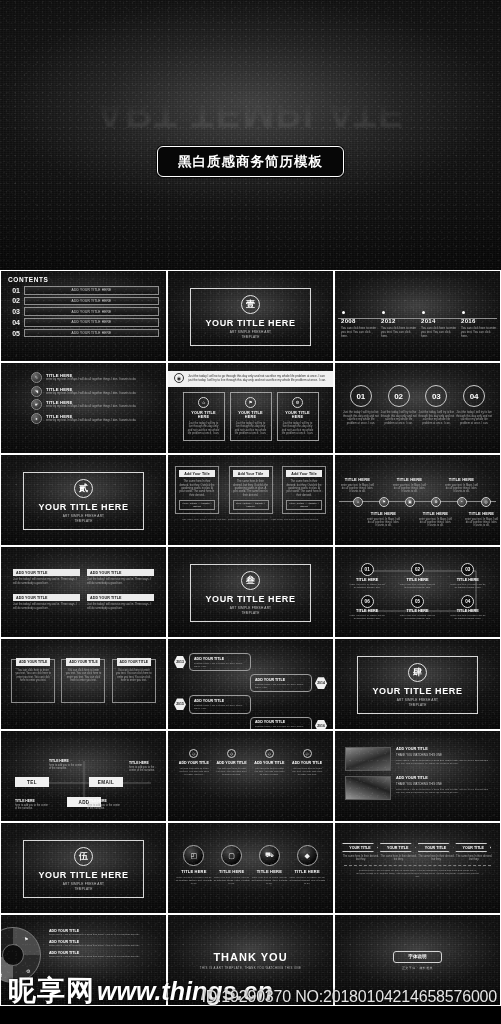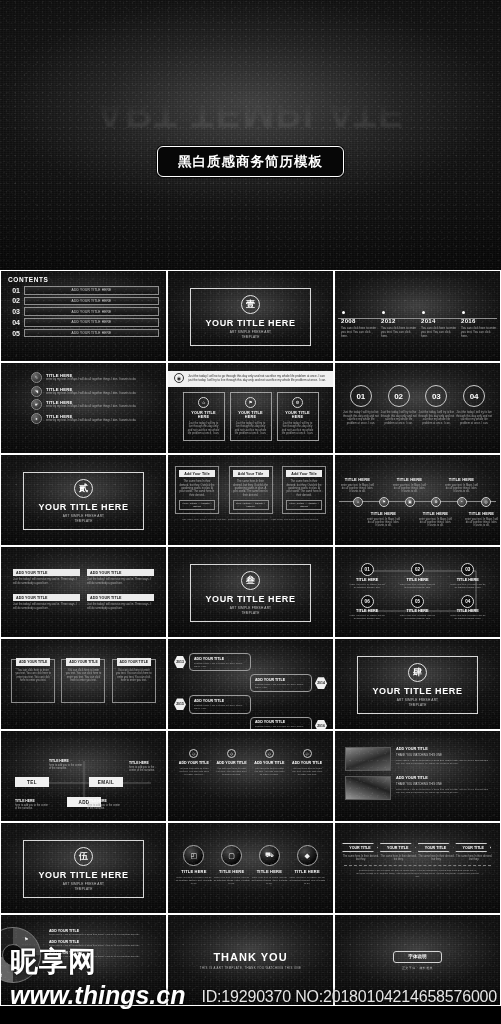--- a/index.html
+++ b/index.html
@@ -207,21 +207,21 @@
   .ty .s{font-size:2.8px;color:#b4b4b4;margin-top:3px;letter-spacing:.4px;}
 
   
   .cnpill{border:.9px solid #d4d4d4;border-radius:3px;padding:2.5px 14px;
           font-size:4.6px;font-weight:bold;}
   .cnsub{font-size:3px;color:#bdbdbd;margin-top:3px;letter-spacing:.4px;}
 
   
   #wm{position:absolute;left:0;right:0;bottom:0;height:74px;z-index:50;
       pointer-events:none;}
-  .wm-logo{position:absolute;left:8px;bottom:14px;display:flex;align-items:baseline;flex-direction:column;}
+  .wm-logo{position:absolute;left:8px;bottom:14px;display:flex;align-items:baseline;}
   .wm-cn{font-size:28px;font-weight:bold;color:#fff;letter-spacing:1px;
          text-shadow:0 0 3px rgba(0,0,0,.9);font-family:"DejaVu Sans",sans-serif;}
   .wm-url{font-size:25px;font-style:italic;font-weight:bold;color:#fff;
           margin-left:2px;text-shadow:0 0 3px rgba(0,0,0,.9);}
   .wm-id{position:absolute;right:4px;bottom:18px;font-size:16px;color:#e5e5e5;
          letter-spacing:-.2px;text-shadow:0 0 3px rgba(0,0,0,.9);white-space:nowrap;}
 </style>
 </head>
 <body>
 

